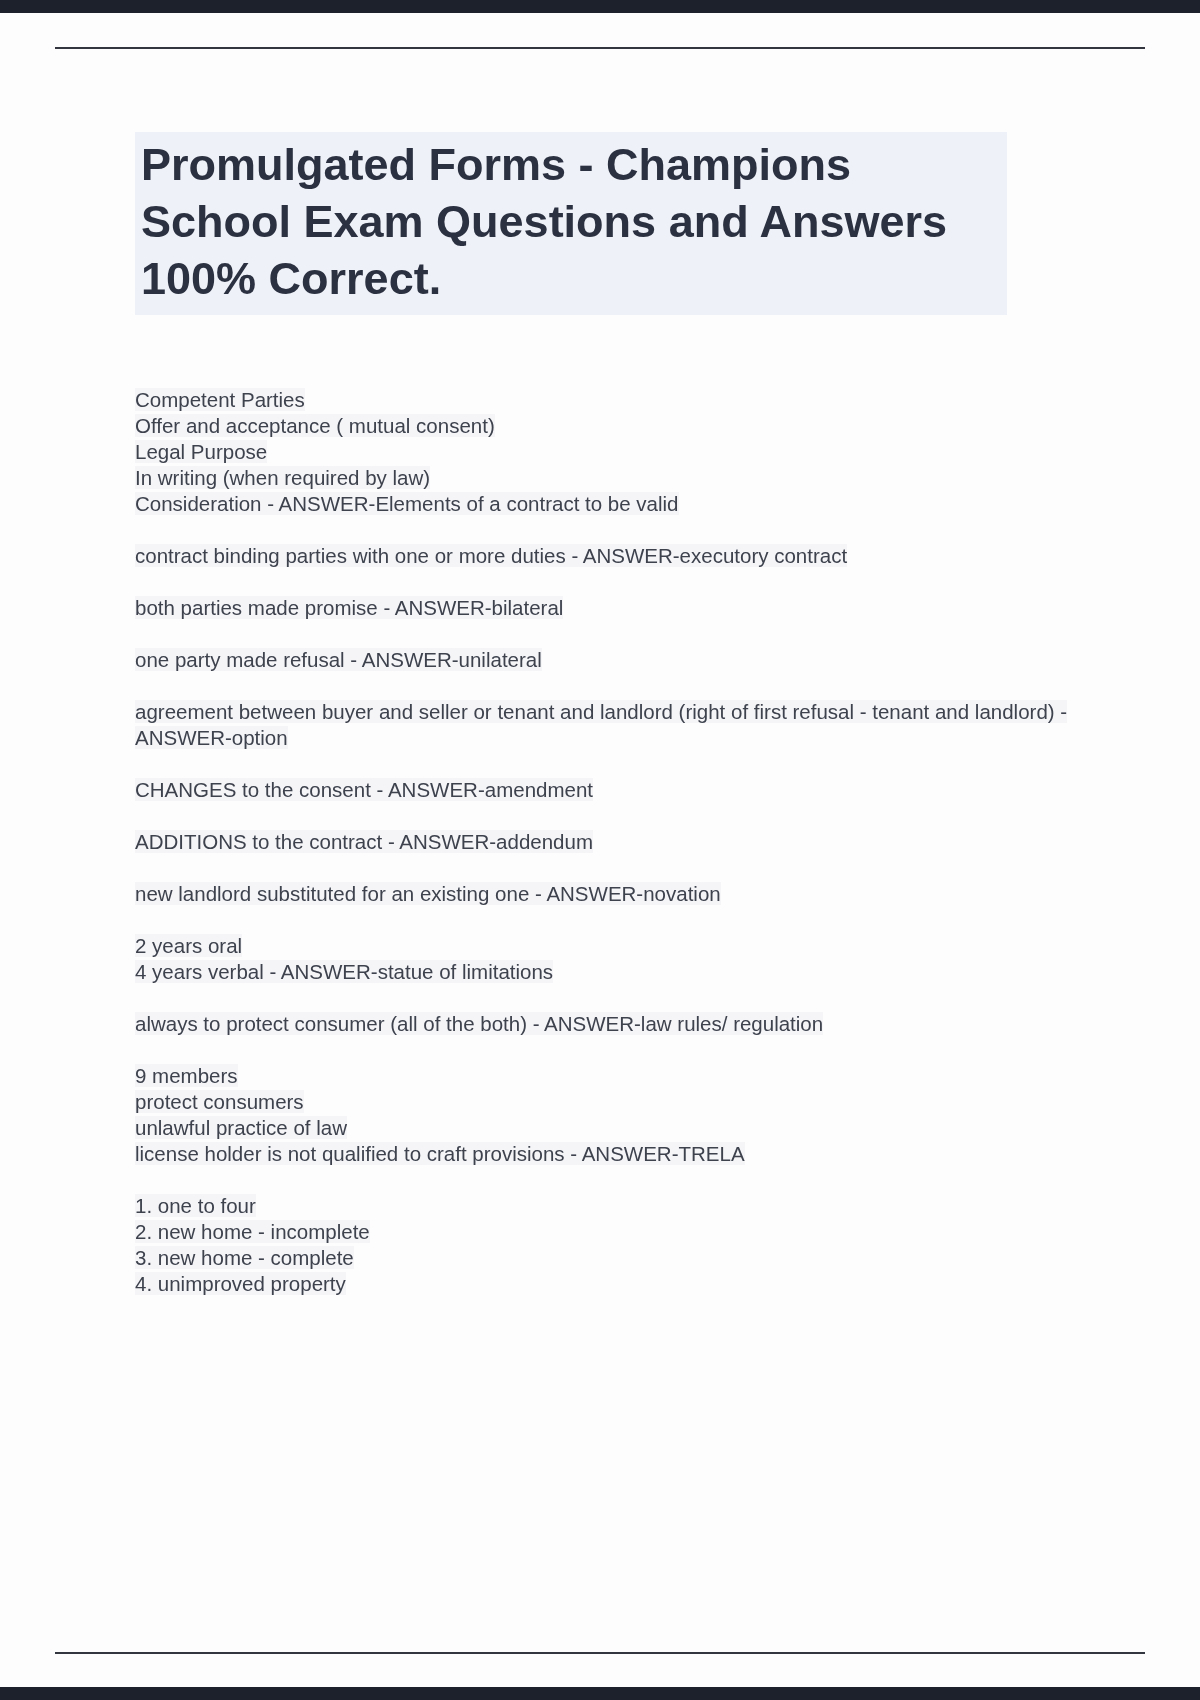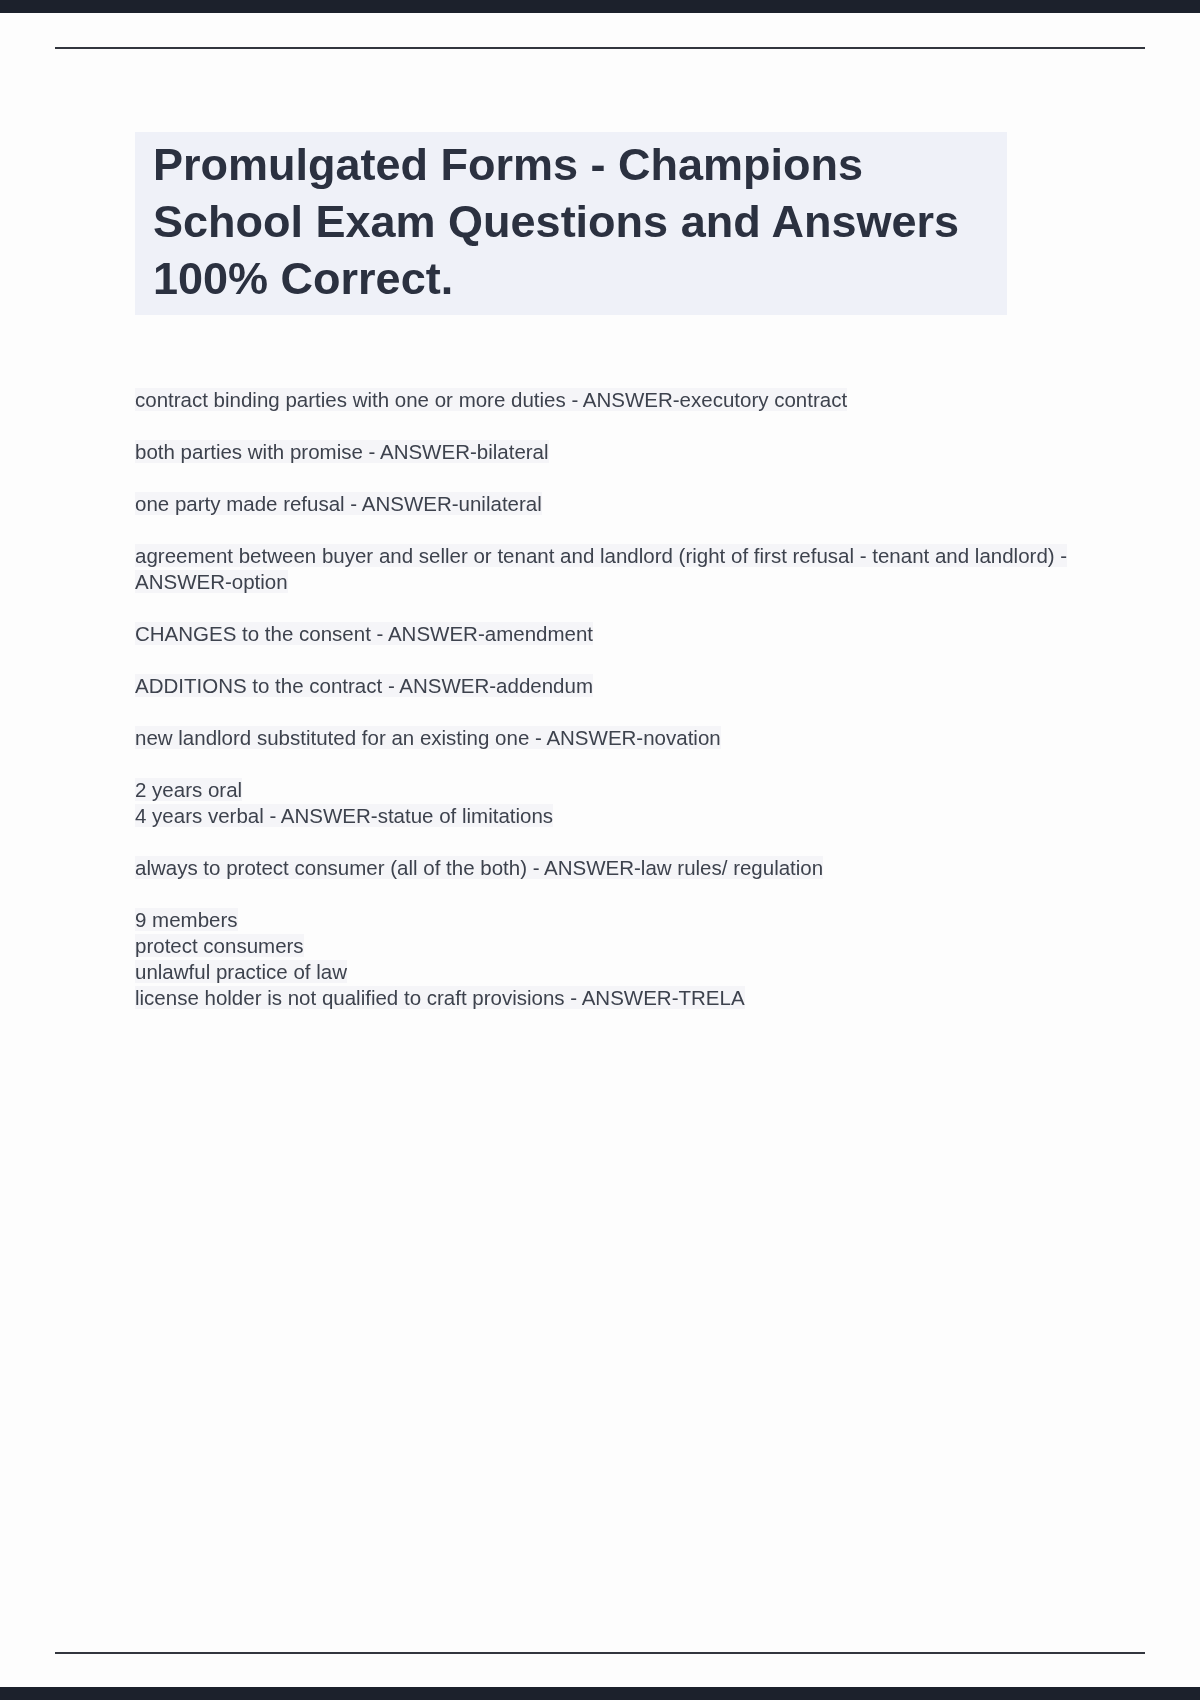--- a/index.html
+++ b/index.html
@@ -45,21 +45,21 @@
     top:132px;
     width:950px;
   }
   h1.doc-title{
     width:872px;
     font-size:45px;
     line-height:57px;
     font-weight:bold;
     color:var(--title-color);
     background:var(--title-highlight);
-    padding:4px 0 8px 18px;
+    padding:4px 0 8px 6px;
     letter-spacing:0px;
   }
   .body-text{
     margin-top:72px;
   }
   p.para{
     margin:0 0 26px 0;
     font-size:20.5px;
     line-height:26px;
     color:var(--body-color);
@@ -77,34 +77,43 @@
 <div class="page">
 
   <div class="edge-bar top"></div>
   <div class="rule top"></div>
 
   <div class="content">
 
     <h1 class="doc-title">Promulgated Forms - Champions School Exam Questions and Answers 100% Correct.</h1>
 
     <div class="body-text">
+      <p class="para"><span class="hl">Competent Parties
+Offer and acceptance ( mutual consent)
+Legal Purpose
+In writing (when required by law)
+Consideration - ANSWER-Elements of a contract to be valid</span></p>
       <p class="para"><span class="hl">contract binding parties with one or more duties - ANSWER-executory contract</span></p>
-      <p class="para"><span class="hl">both parties with promise - ANSWER-bilateral</span></p>
+      <p class="para"><span class="hl">both parties made promise - ANSWER-bilateral</span></p>
       <p class="para"><span class="hl">one party made refusal - ANSWER-unilateral</span></p>
       <p class="para"><span class="hl">agreement between buyer and seller or tenant and landlord (right of first refusal - tenant and landlord) - ANSWER-option</span></p>
       <p class="para"><span class="hl">CHANGES to the consent - ANSWER-amendment</span></p>
       <p class="para"><span class="hl">ADDITIONS to the contract - ANSWER-addendum</span></p>
       <p class="para"><span class="hl">new landlord substituted for an existing one - ANSWER-novation</span></p>
       <p class="para"><span class="hl">2 years oral
 4 years verbal - ANSWER-statue of limitations</span></p>
       <p class="para"><span class="hl">always to protect consumer (all of the both) - ANSWER-law rules/ regulation</span></p>
       <p class="para"><span class="hl">9 members
 protect consumers
 unlawful practice of law
 license holder is not qualified to craft provisions - ANSWER-TRELA</span></p>
+      <p class="para"><span class="hl">1. one to four
+2. new home - incomplete
+3. new home - complete
+4. unimproved property</span></p>
     </div>
 
   </div>
 
   <div class="rule bottom"></div>
   <div class="edge-bar bottom"></div>
 
 </div>
 
 </body></html>

